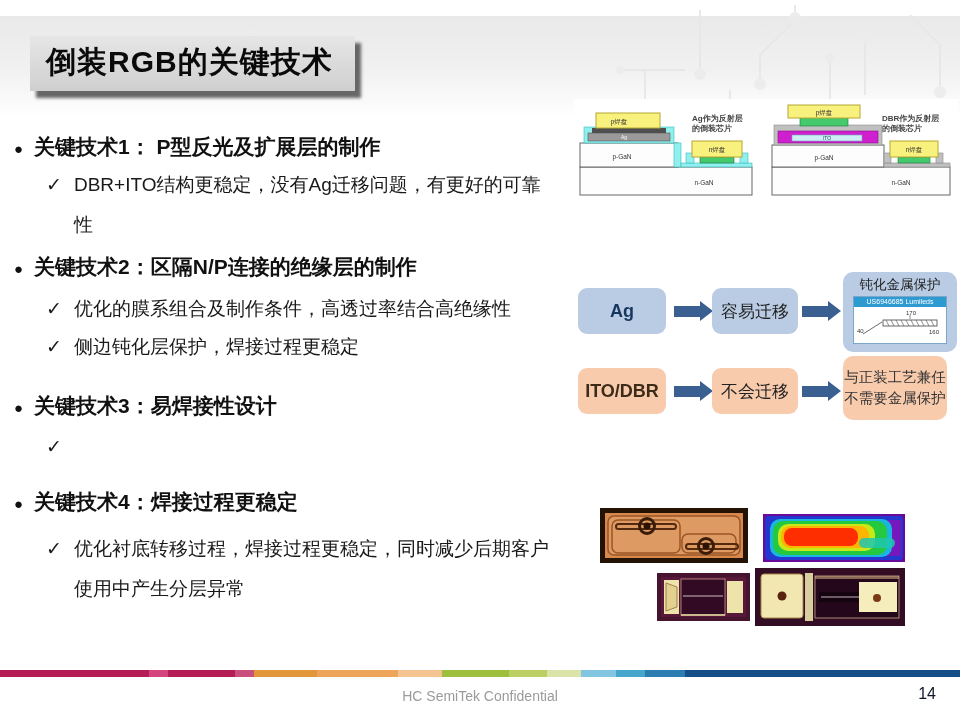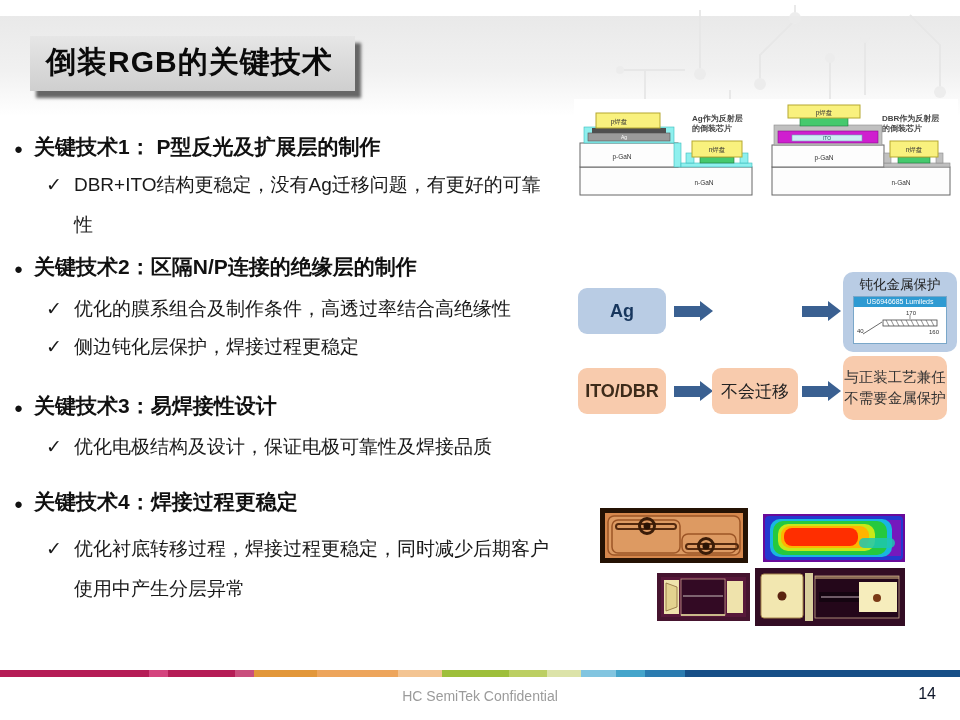--- a/index.html
+++ b/index.html
@@ -128,21 +128,20 @@
     <span class="check">✓</span>
     <span class="txt">侧边钝化层保护，焊接过程更稳定</span>
   </div>
 
   <div class="sec-heading h3">
     <span class="bullet">●</span>
     <span>关键技术3：易焊接性设计</span>
   </div>
   <div class="check-item i3">
     <span class="check">✓</span>
-    <span class="txt">优化电极结构及设计，保证电极可靠性及焊接品质</span>
   </div>
 
   <div class="sec-heading h4">
     <span class="bullet">●</span>
     <span>关键技术4：焊接过程更稳定</span>
   </div>
   <div class="check-item i4">
     <span class="check">✓</span>
     <span class="txt">优化衬底转移过程，焊接过程更稳定，同时减少后期客户使用中产生分层异常</span>
   </div>
@@ -187,20 +186,21 @@
       <text x="58" y="16" font-size="6.5" fill="#333" text-anchor="middle">p焊盘</text>
       <text x="61" y="41" font-size="5" fill="#23555f" text-anchor="middle">ITO</text>
       <text x="58" y="61" font-size="6.5" fill="#333" text-anchor="middle">p-GaN</text>
       <text x="148" y="53" font-size="6.5" fill="#333" text-anchor="middle">n焊盘</text>
       <text x="135" y="86" font-size="6.5" fill="#333" text-anchor="middle">n-GaN</text>
     </svg>
   </div>
 
   <div class="fbox fblue fsrc box-ag">Ag</div>
   <div class="arrow a1"></div>
+  <div class="fbox fblue fmid box-migrate">容易迁移</div>
   <div class="arrow a2"></div>
   <div class="fbox fblue box-result1">
     <div class="rtitle">钝化金属保护</div>
     <div class="inset">
       <div class="inset-header">US6946685 Lumileds</div>
       <svg width="90" height="32" viewBox="0 0 90 32">
         <rect x="0" y="0" width="90" height="32" fill="#ffffff"></rect>
         <rect x="28" y="13" width="54" height="6" fill="#fff" stroke="#444" stroke-width="0.8"></rect>
         <g stroke="#444" stroke-width="0.6">
           <path d="M31 13 l3 6"></path>

